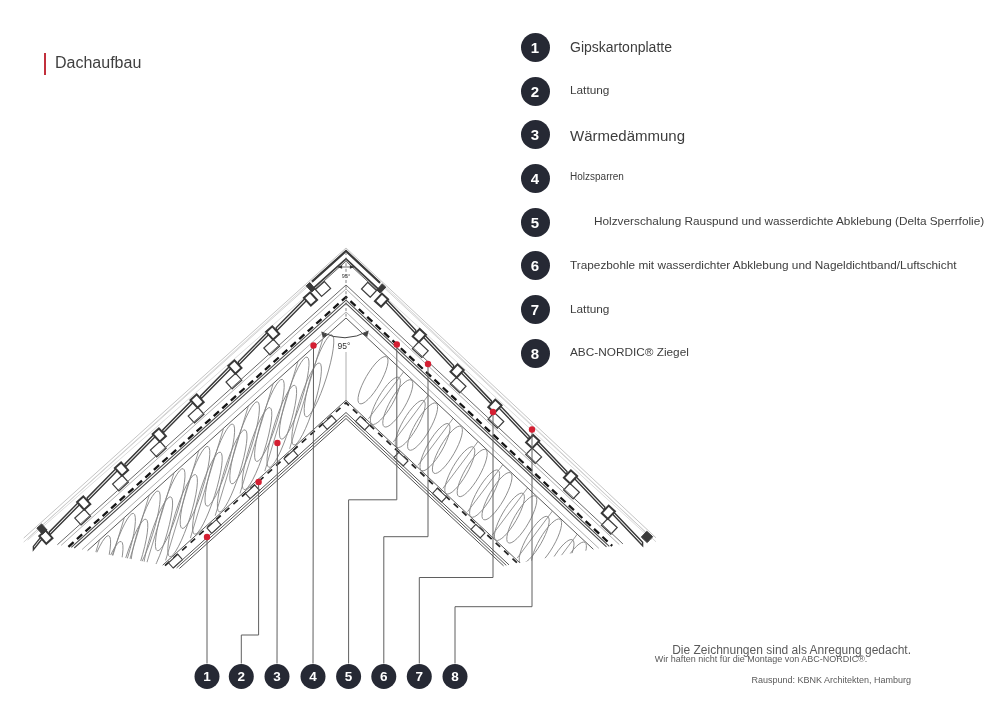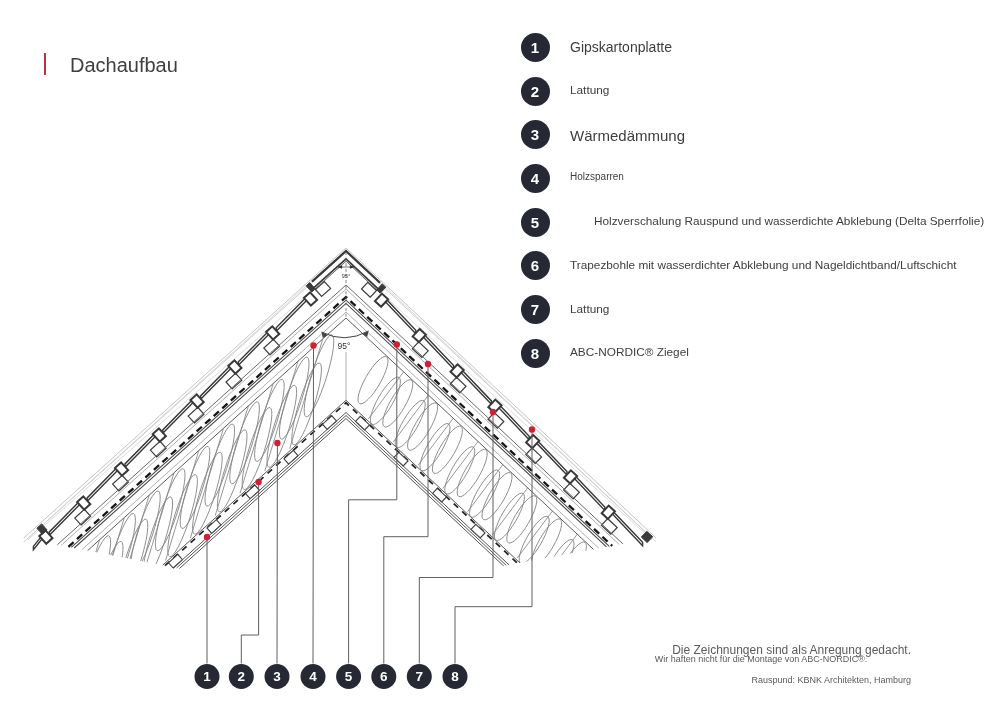--- a/index.html
+++ b/index.html
@@ -1,21 +1,21 @@
 <!DOCTYPE html>
 <html><head><meta charset="utf-8"><title>Dachaufbau</title>
 <style>
 html,body{margin:0;padding:0;width:1000px;height:708px;background:#ffffff;
 font-family:"Liberation Sans",sans-serif;overflow:hidden}
 </style></head>
 <body>
 
 <div style="position:absolute;left:43.5px;top:53px;width:2.6px;height:22px;background:#c2303c"></div>
 
-<div style="position:absolute;left:70px;top:54px;font-size:20px;color:#3f3f3f">Dachaufbau</div>
+<div style="position:absolute;left:55px;top:54px;font-size:16px;color:#3f3f3f">Dachaufbau</div>
 
 <div style="position:absolute;left:520.5px;top:32.9px;width:29px;height:29px;border-radius:50%;background:#262934;color:#fff;font-size:15px;font-weight:bold;text-align:center;line-height:29px">1</div>
 
 <div style="position:absolute;left:570px;top:39.4px;font-size:14px;color:#3d3d3d;white-space:nowrap">Gipskartonplatte</div>
 
 <div style="position:absolute;left:520.5px;top:76.6px;width:29px;height:29px;border-radius:50%;background:#262934;color:#fff;font-size:15px;font-weight:bold;text-align:center;line-height:29px">2</div>
 
 <div style="position:absolute;left:570px;top:83.1px;font-size:11.8px;color:#3d3d3d;white-space:nowrap">Lattung</div>
 
 <div style="position:absolute;left:520.5px;top:120.3px;width:29px;height:29px;border-radius:50%;background:#262934;color:#fff;font-size:15px;font-weight:bold;text-align:center;line-height:29px">3</div>

